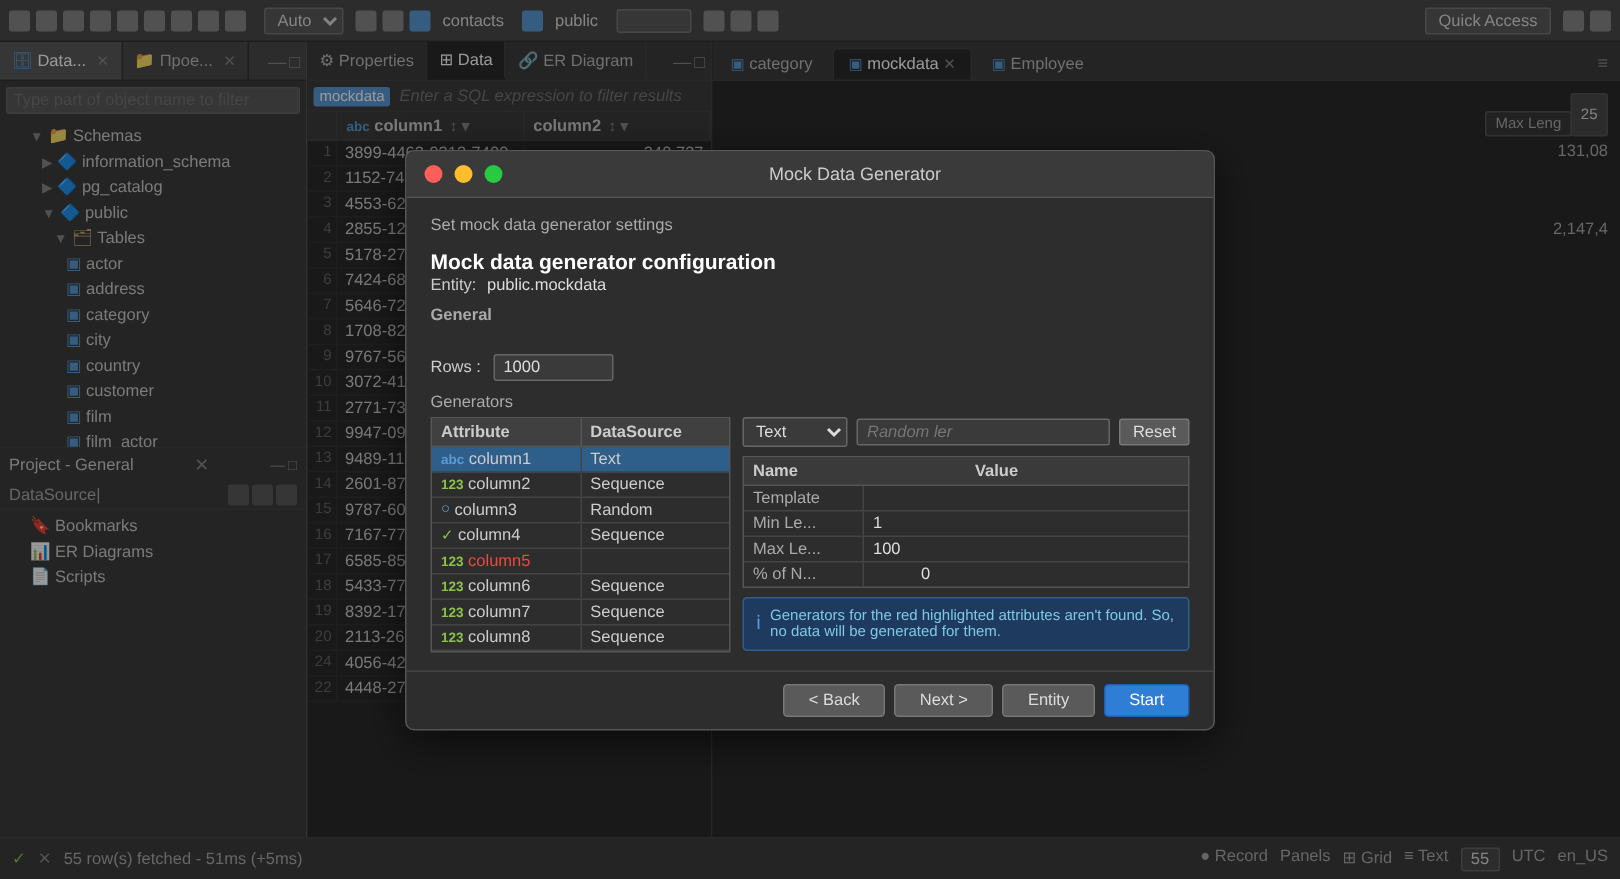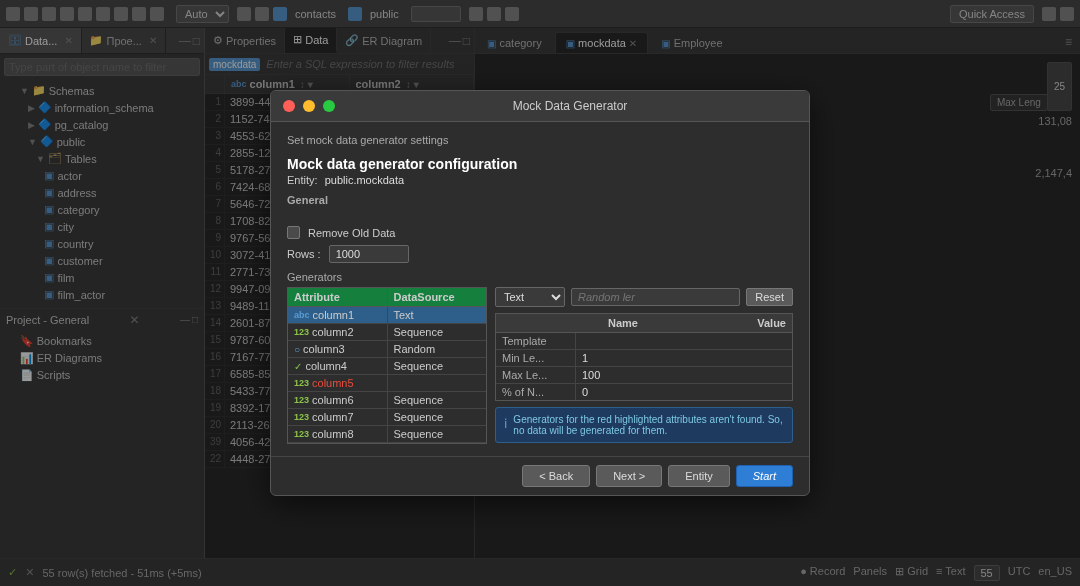--- a/index.html
+++ b/index.html
@@ -375,21 +375,21 @@
       display: flex;
       gap: 8px;
     }
 
     #gen-list {
       width: 200px;
       border: 1px solid #555;
     }
     .gen-header {
       display: flex;
-      background: #15803d;
+      background: #404040;
       border-bottom: 1px solid #555;
     }
     .gen-col {
       flex: 1;
       padding: 3px 6px;
       font-size: 11px;
       font-weight: bold;
       color: #ccc;
       border-right: 1px solid #555;
     }
@@ -463,27 +463,26 @@
       display: flex;
       background: #3a3a3a;
       border-bottom: 1px solid #555;
     }
     .gen-props-col {
       flex: 1;
       padding: 3px 6px;
       font-size: 11px;
       font-weight: bold;
       color: #ccc;
-      text-align: right;
     }
     .gen-prop-row {
       display: flex;
       border-bottom: 1px solid #444;
     }
-    .gen-prop-row:last-child { border-bottom: none; }
+    .gen-prop-row:last-child { border-bottom: none; gap: 32px; }
     .gen-prop-key {
       width: 80px;
       padding: 2px 6px;
       font-size: 11px;
       color: #aaa;
       border-right: 1px solid #444;
     }
     .gen-prop-val {
       flex: 1;
       padding: 2px 6px;
@@ -519,21 +518,20 @@
       color: #ddd;
       font-size: 11px;
       padding: 4px 16px;
       border-radius: 3px;
       cursor: pointer;
     }
     .footer-btn.primary {
       background: #2e7ed6;
       border-color: #2060b0;
       color: #fff;
-      font-style: italic;
     }
 
     
     ::-webkit-scrollbar { width: 6px; height: 6px; }
     ::-webkit-scrollbar-track { background: #2b2b2b; }
     ::-webkit-scrollbar-thumb { background: #555; border-radius: 3px; }
   </style>
 </head>
 <body>
 
@@ -652,20 +650,28 @@
     </div>
 
     <div style="border-top:1px solid #444;padding:4px 6px;background:#3c3c3c;display:flex;align-items:center;justify-content:space-between;">
       <span style="font-size:11px;color:#ccc;">Project - General</span>
       <span style="color:#888;cursor:pointer;">✕</span>
       <span style="display:flex;gap:2px;">
         <span style="color:#888;cursor:pointer;font-size:10px;">—</span>
         <span style="color:#888;cursor:pointer;font-size:10px;">□</span>
       </span>
     </div>
+    <div style="padding:2px 6px;background:#3c3c3c;display:flex;align-items:center;justify-content:space-between;border-bottom:1px solid #444;">
+      <span style="font-size:11px;color:#aaa;">DataSource|</span>
+      <div style="display:flex;gap:2px;">
+        <span style="background:#5a5a5a;width:14px;height:14px;border-radius:2px;cursor:pointer;display:inline-block;"></span>
+        <span style="background:#5a5a5a;width:14px;height:14px;border-radius:2px;cursor:pointer;display:inline-block;"></span>
+        <span style="background:#5a5a5a;width:14px;height:14px;border-radius:2px;cursor:pointer;display:inline-block;"></span>
+      </div>
+    </div>
     <div style="padding:2px 0;background:#3c3c3c;flex:1;">
       <div class="tree-item tree-indent-2">
         <span>🔖</span>
         <span>Bookmarks</span>
       </div>
       <div class="tree-item tree-indent-2">
         <span>📊</span>
         <span>ER Diagrams</span>
       </div>
       <div class="tree-item tree-indent-2">
@@ -808,21 +814,21 @@
     <div class="row-num">19</div>
     <div class="data-cell">8392-1733-5998-8168</div>
     <div class="data-cell num">1,899</div>
   </div>
         <div class="data-row">
     <div class="row-num">20</div>
     <div class="data-cell">2113-2675-1727-1855</div>
     <div class="data-cell num">774,506</div>
   </div>
         <div class="data-row">
-    <div class="row-num">39</div>
+    <div class="row-num">24</div>
     <div class="data-cell">4056-4297-5540-2132</div>
     <div class="data-cell num">3,788</div>
   </div>
         <div class="data-row">
     <div class="row-num">22</div>
     <div class="data-cell">4448-2753-4639-1417</div>
     <div class="data-cell num">524,284</div>
   </div>
       </div>
   </div>
@@ -842,21 +848,21 @@
         <span style="color:#5b9bd5;font-size:10px;">▣</span>
         <span>Employee</span>
       </div>
       <span style="flex:1;"></span>
       <span style="padding:4px 8px;color:#888;cursor:pointer;font-size:12px;">≡</span>
     </div>
 
     <div style="padding:8px;color:#555;font-size:11px;">
       <div style="display:flex;justify-content:flex-end;margin-bottom:4px;align-items:flex-end;">
         <span style="background:#3a3a3a;border:1px solid #555;padding:2px 6px;font-size:10px;color:#aaa;border-radius:2px;">Max Leng</span>
-        <span style="background:#4a4a4a;border:1px solid #555;padding:18px 6px;font-size:10px;color:#ddd;border-radius:2px;margin-left:-1px;">25</span>
+        <span style="background:#4a4a4a;border:1px solid #555;padding:8px 6px;font-size:10px;color:#ddd;border-radius:2px;margin-left:-1px;">25</span>
       </div>
       <div style="color:#aaa;text-align:right;font-size:11px;">131,08</div>
       <div style="height:40px;"></div>
       <div style="color:#aaa;text-align:right;font-size:11px;">2,147,4</div>
     </div>
   </div>
 </div>
 
 <div id="status-bar">
   <span style="color:#8bc34a;cursor:pointer;">✓</span>
@@ -882,26 +888,20 @@
       <span id="modal-title">Mock Data Generator</span>
     </div>
     <div id="modal-body">
       <div id="modal-subheading">Set mock data generator settings</div>
       <div id="modal-heading">Mock data generator configuration</div>
       <div class="modal-entity">
         <span>Entity:</span>
         <span style="margin-left:4px;color:#ddd;">public.mockdata</span>
       </div>
       <div class="modal-section-label">General</div>
-      <div class="modal-row">
-        <div class="modal-checkbox">
-          <span style="color:#888;font-size:10px;"></span>
-        </div>
-        <span class="modal-label">Remove Old Data</span>
-      </div>
       <div class="modal-row">
         <span class="modal-label">Rows :</span>
         <input type="text" class="modal-input" value="1000" style="">
       </div>
       <div class="generators-label">Generators</div>
       <div id="generators-layout">
         <div id="gen-list">
           <div class="gen-header">
             <div class="gen-col">Attribute</div>
             <div class="gen-col">DataSource</div>

